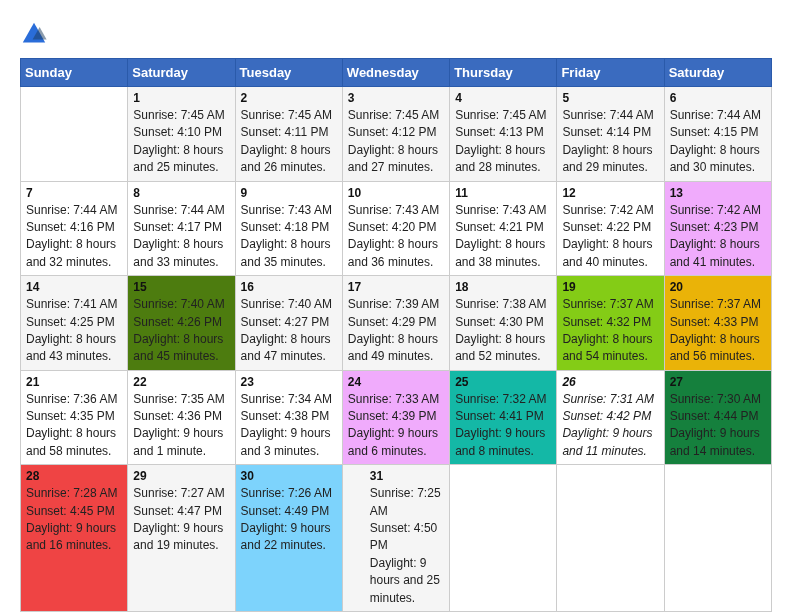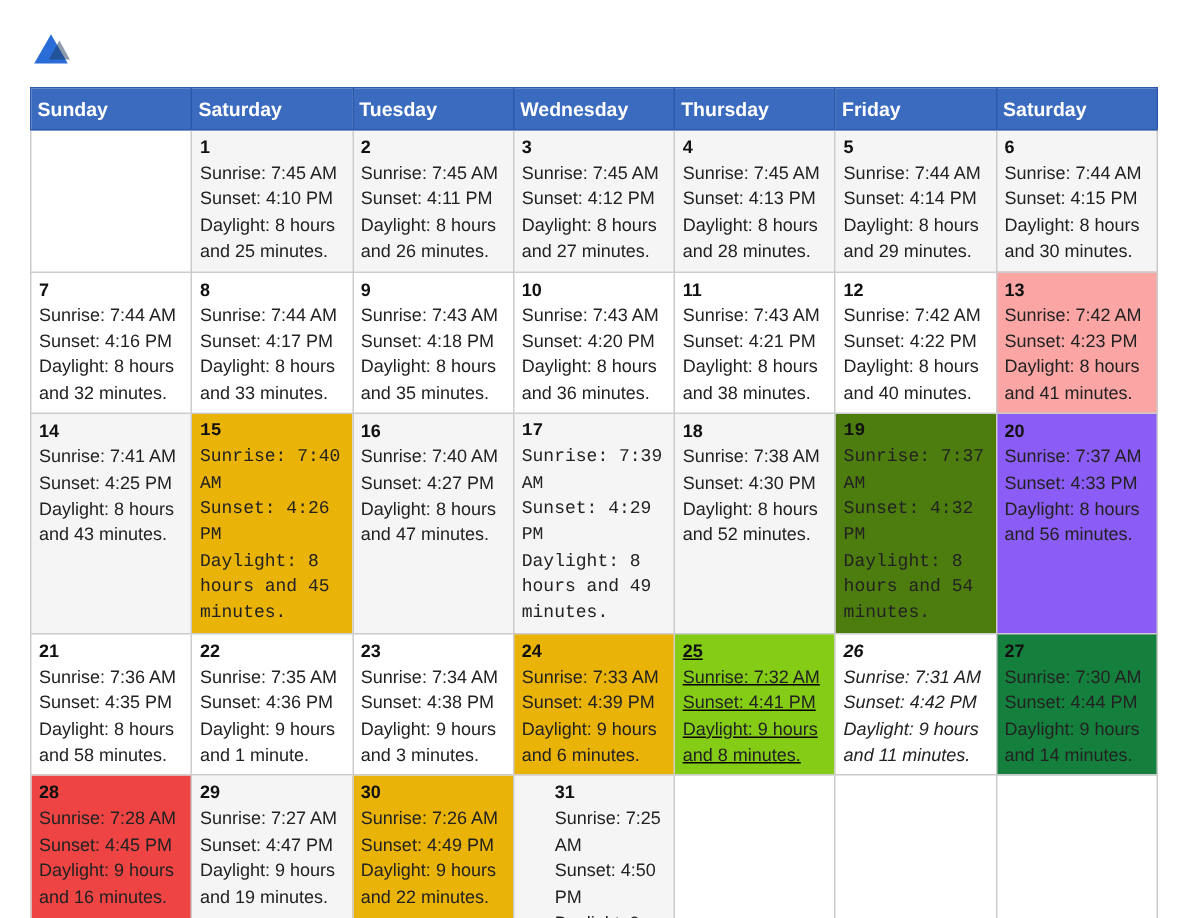--- a/index.html
+++ b/index.html
@@ -159,73 +159,73 @@
           <div class="day-info">Sunrise: 7:43 AM<br>Sunset: 4:20 PM<br>Daylight: 8 hours and 36 minutes.</div>
         </td>
         <td style="background-color: rgb(255, 255, 255);">
           <div class="day-number">11</div>
           <div class="day-info">Sunrise: 7:43 AM<br>Sunset: 4:21 PM<br>Daylight: 8 hours and 38 minutes.</div>
         </td>
         <td style="background-color: rgb(255, 255, 255);">
           <div class="day-number">12</div>
           <div class="day-info">Sunrise: 7:42 AM<br>Sunset: 4:22 PM<br>Daylight: 8 hours and 40 minutes.</div>
         </td>
-        <td style="background-color: #fca5a5;">
+        <td style="background-color: #f0abfc;">
           <div class="day-number">13</div>
           <div class="day-info">Sunrise: 7:42 AM<br>Sunset: 4:23 PM<br>Daylight: 8 hours and 41 minutes.</div>
         </td>
       </tr>
       <tr>
         <td style="background-color: rgb(245, 245, 245);">
           <div class="day-number">14</div>
           <div class="day-info">Sunrise: 7:41 AM<br>Sunset: 4:25 PM<br>Daylight: 8 hours and 43 minutes.</div>
         </td>
-        <td style="background-color: #eab308; font-family: Liberation Mono, monospace;">
+        <td style="background-color: #4d7c0f;">
           <div class="day-number">15</div>
           <div class="day-info">Sunrise: 7:40 AM<br>Sunset: 4:26 PM<br>Daylight: 8 hours and 45 minutes.</div>
         </td>
         <td style="background-color: rgb(245, 245, 245);">
           <div class="day-number">16</div>
           <div class="day-info">Sunrise: 7:40 AM<br>Sunset: 4:27 PM<br>Daylight: 8 hours and 47 minutes.</div>
         </td>
-        <td style="background-color: rgb(245, 245, 245); font-family: Liberation Mono, monospace;">
+        <td style="background-color: rgb(245, 245, 245);">
           <div class="day-number">17</div>
           <div class="day-info">Sunrise: 7:39 AM<br>Sunset: 4:29 PM<br>Daylight: 8 hours and 49 minutes.</div>
         </td>
         <td style="background-color: rgb(245, 245, 245);">
           <div class="day-number">18</div>
           <div class="day-info">Sunrise: 7:38 AM<br>Sunset: 4:30 PM<br>Daylight: 8 hours and 52 minutes.</div>
         </td>
-        <td style="background-color: #4d7c0f; font-family: Liberation Mono, monospace;">
+        <td style="background-color: #84cc16;">
           <div class="day-number">19</div>
           <div class="day-info">Sunrise: 7:37 AM<br>Sunset: 4:32 PM<br>Daylight: 8 hours and 54 minutes.</div>
         </td>
-        <td style="background-color: #8b5cf6;">
+        <td style="background-color: #eab308;">
           <div class="day-number">20</div>
           <div class="day-info">Sunrise: 7:37 AM<br>Sunset: 4:33 PM<br>Daylight: 8 hours and 56 minutes.</div>
         </td>
       </tr>
       <tr>
         <td style="background-color: rgb(255, 255, 255);">
           <div class="day-number">21</div>
           <div class="day-info">Sunrise: 7:36 AM<br>Sunset: 4:35 PM<br>Daylight: 8 hours and 58 minutes.</div>
         </td>
         <td style="background-color: rgb(255, 255, 255); margin-top: 20px;">
           <div class="day-number">22</div>
           <div class="day-info">Sunrise: 7:35 AM<br>Sunset: 4:36 PM<br>Daylight: 9 hours and 1 minute.</div>
         </td>
         <td style="background-color: rgb(255, 255, 255); margin-left: 36px;">
           <div class="day-number">23</div>
           <div class="day-info">Sunrise: 7:34 AM<br>Sunset: 4:38 PM<br>Daylight: 9 hours and 3 minutes.</div>
         </td>
-        <td style="background-color: #eab308;">
+        <td style="background-color: #f0abfc;">
           <div class="day-number">24</div>
           <div class="day-info">Sunrise: 7:33 AM<br>Sunset: 4:39 PM<br>Daylight: 9 hours and 6 minutes.</div>
         </td>
-        <td style="background-color: #84cc16; text-decoration: underline;">
+        <td style="background-color: #14b8a6;">
           <div class="day-number">25</div>
           <div class="day-info">Sunrise: 7:32 AM<br>Sunset: 4:41 PM<br>Daylight: 9 hours and 8 minutes.</div>
         </td>
         <td style="background-color: rgb(255, 255, 255); font-style: italic;">
           <div class="day-number">26</div>
           <div class="day-info">Sunrise: 7:31 AM<br>Sunset: 4:42 PM<br>Daylight: 9 hours and 11 minutes.</div>
         </td>
         <td style="background-color: #15803d;">
           <div class="day-number">27</div>
           <div class="day-info">Sunrise: 7:30 AM<br>Sunset: 4:44 PM<br>Daylight: 9 hours and 14 minutes.</div>
@@ -233,21 +233,21 @@
       </tr>
       <tr>
         <td style="background-color: #ef4444;">
           <div class="day-number">28</div>
           <div class="day-info">Sunrise: 7:28 AM<br>Sunset: 4:45 PM<br>Daylight: 9 hours and 16 minutes.</div>
         </td>
         <td style="background-color: rgb(245, 245, 245);">
           <div class="day-number">29</div>
           <div class="day-info">Sunrise: 7:27 AM<br>Sunset: 4:47 PM<br>Daylight: 9 hours and 19 minutes.</div>
         </td>
-        <td style="background-color: #eab308;">
+        <td style="background-color: #7dd3fc;">
           <div class="day-number">30</div>
           <div class="day-info">Sunrise: 7:26 AM<br>Sunset: 4:49 PM<br>Daylight: 9 hours and 22 minutes.</div>
         </td>
         <td style="background-color: rgb(245, 245, 245); padding-left: 27px;">
           <div class="day-number">31</div>
           <div class="day-info">Sunrise: 7:25 AM<br>Sunset: 4:50 PM<br>Daylight: 9 hours and 25 minutes.</div>
         </td>
         <td class="empty-cell"></td>
         <td class="empty-cell"></td>
         <td class="empty-cell"></td>

